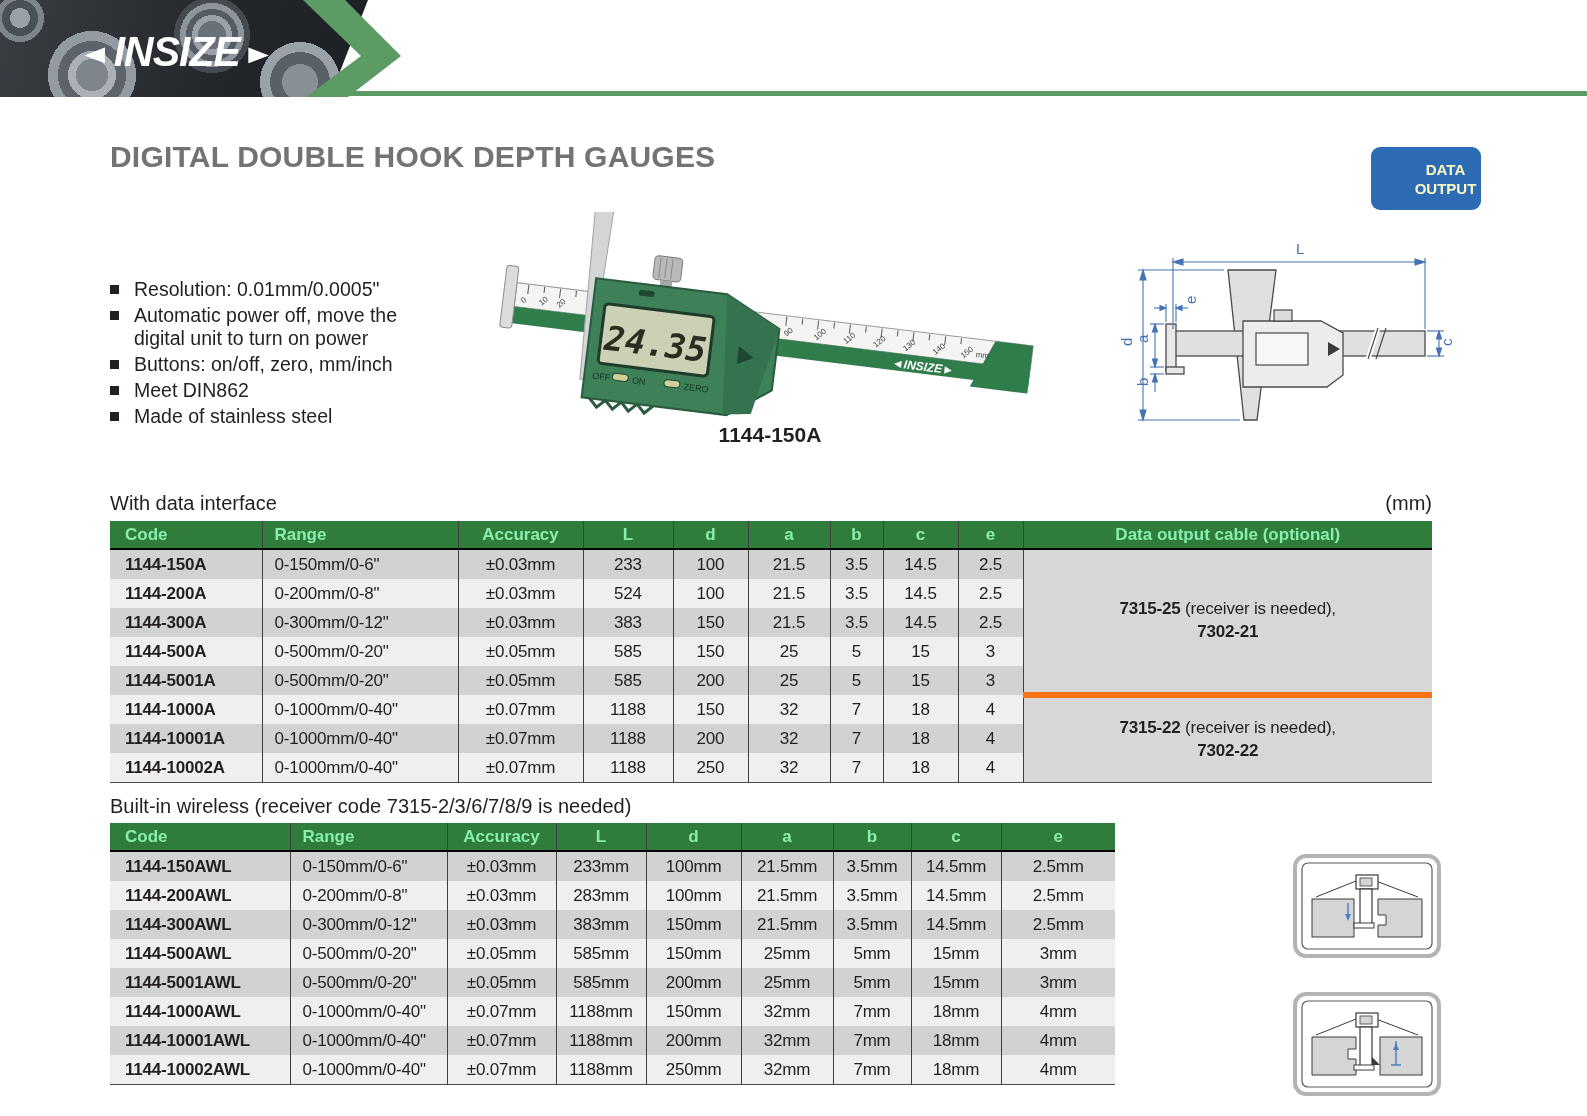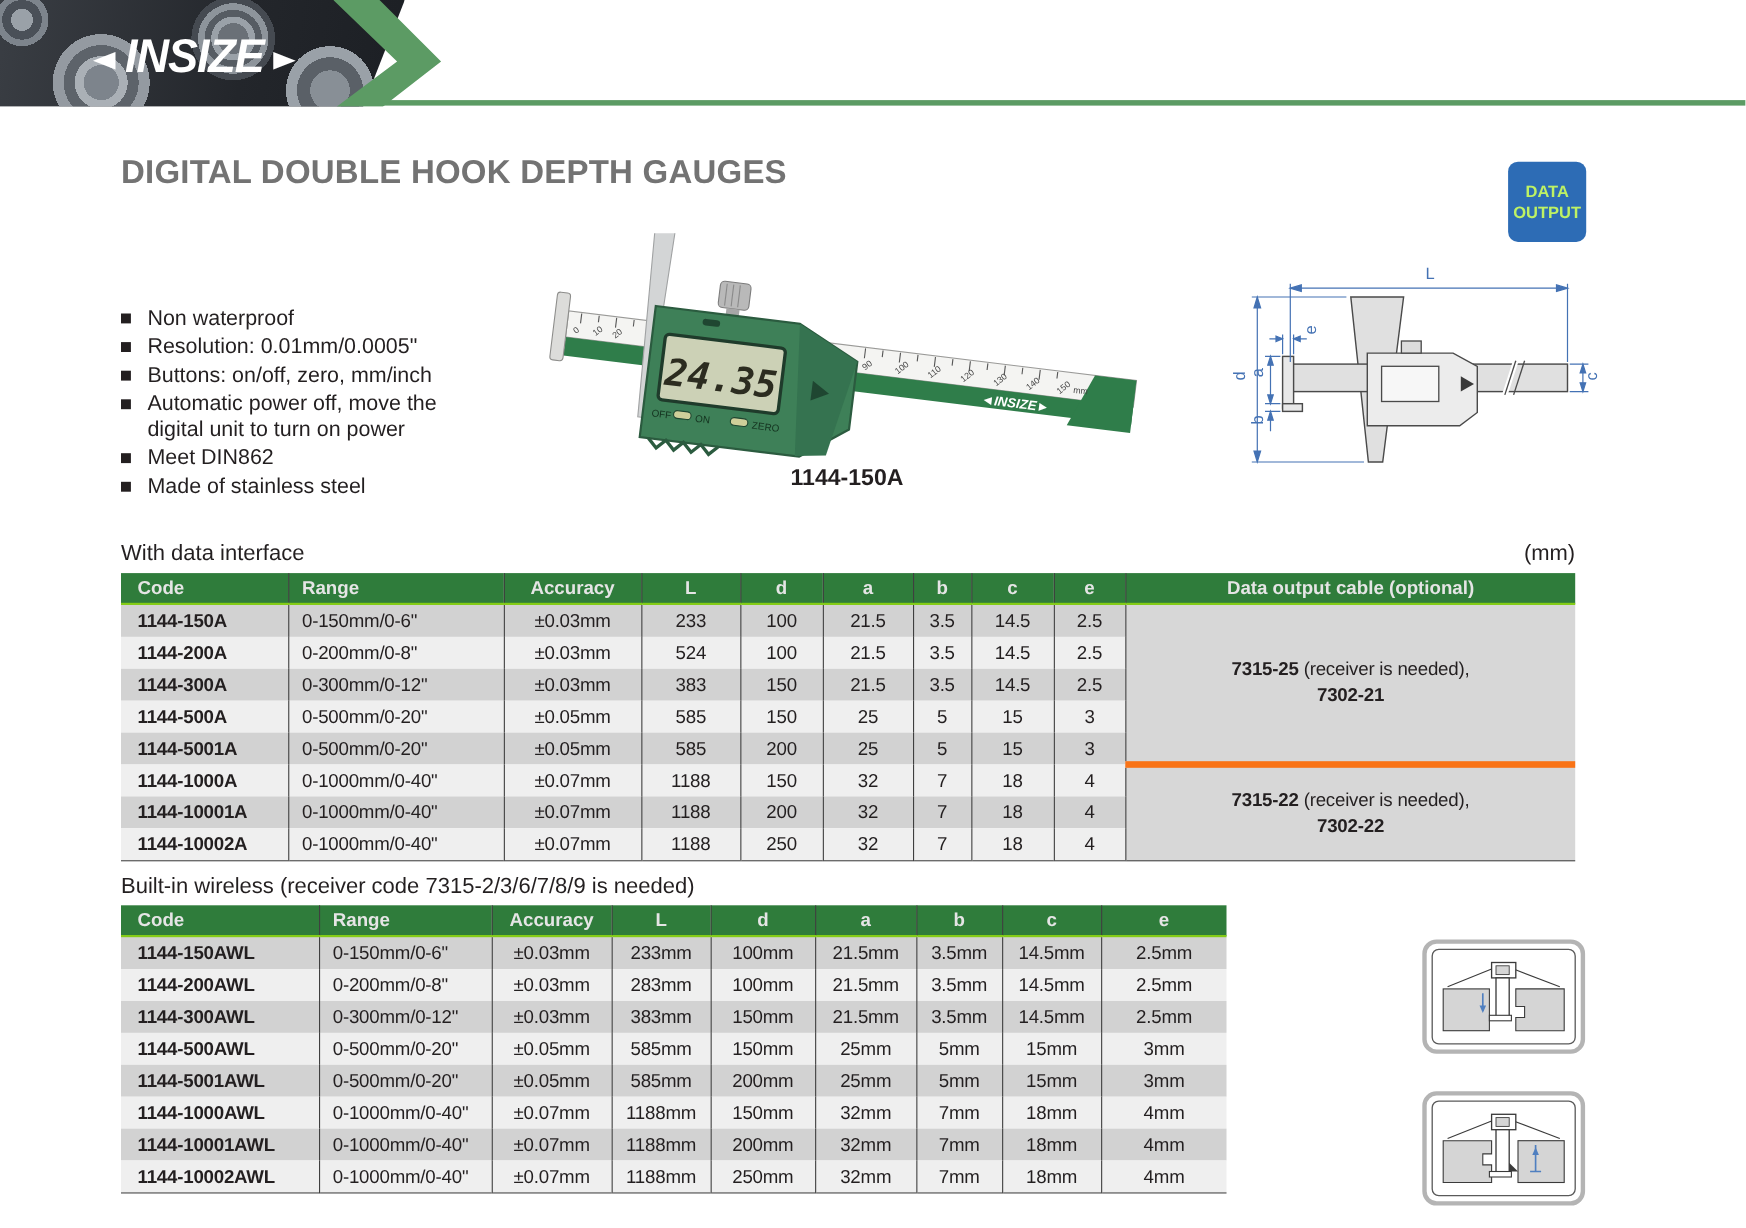--- a/index.html
+++ b/index.html
@@ -20,23 +20,23 @@
   .hdr-chevron{position:absolute;left:0;top:0;width:420px;height:97px;background:#5c9b64;
     clip-path:polygon(303px 0,345px 0,401px 56px,348px 97px,306px 97px,361px 56px);}
   .brand{position:absolute;left:78px;top:28px;display:flex;align-items:center;color:#fff;}
   .brand .arr{font-size:34px;line-height:1;transform:scaleY(.78);}
   .brand .word{font-size:41px;font-weight:bold;font-style:italic;letter-spacing:-1px;
     transform:scaleY(1.05);margin:0 2px 4px 2px;}
 
   
   .page-title{position:absolute;left:110px;top:140px;font-size:30px;font-weight:bold;
     letter-spacing:.2px;color:#737373;}
-  .badge{position:absolute;left:1371px;top:147px;width:71px;height:73px;background:#2d6cb5;
-    border-radius:9px;color:#bef264;font-weight:bold;font-size:15px;line-height:19px;
-    display:flex;flex-direction:column;align-items:center;justify-content:center;text-align:center;}
+  .badge{position:absolute;left:1371px;top:147px;width:71px;height:63px;background:#2d6cb5;
+    border-radius:9px;color:#fef9c3;font-weight:bold;font-size:15px;line-height:19px;
+    display:flex;flex-direction:column;align-items:center;justify-content:center;text-align:center;padding-left:39px;}
 
   
   .features{position:absolute;left:110px;top:278px;width:320px;list-style:none;margin:0;padding:0;}
   .features li{position:relative;padding-left:24px;font-size:19.5px;line-height:23px;margin-bottom:3px;}
   .features li .sq{position:absolute;left:0;top:7px;width:9px;height:9px;background:#231f20;}
 
   
   .product{position:absolute;left:498px;top:212px;width:565px;height:235px;}
   .product-caption{position:absolute;left:650px;top:423px;width:240px;text-align:center;
     font-size:21px;font-weight:bold;}
@@ -46,22 +46,22 @@
 
   
   .tbl-label{position:absolute;left:110px;display:flex;justify-content:space-between;
     font-size:20px;font-weight:normal;}
   .lbl1{top:492px;width:1322px;}
   .lbl2{top:795px;width:1005px;}
   table.spec{position:absolute;left:110px;border-collapse:collapse;table-layout:fixed;
     font-size:17px;border-bottom:1.5px solid #4c4c4c;}
   .t1{top:521px;width:1322px;}
   .t2{top:823px;width:1005px;}
-  table.spec th{background:#2f7c3b;color:#e5e5e5;font-weight:bold;height:27px;
-    border-bottom:2px solid #84cc16;text-align:center;padding:0;}
+  table.spec th{background:#2f7c3b;color:#86efac;font-weight:bold;height:27px;
+    border-bottom:2px solid #000000;text-align:center;padding:0;}
   table.spec td{height:29px;text-align:center;padding:0;letter-spacing:-.2px;}
   table.spec th:not(:first-child),table.spec td:not(:first-child){border-left:1.5px solid #3f3f3f;}
   table.spec th:nth-child(1),table.spec td:nth-child(1){text-align:left;padding-left:15px;}
   table.spec th:nth-child(2),table.spec td:nth-child(2){text-align:left;padding-left:12px;margin-left:24px;}
   table.spec tr.odd td{background:#d2d2d2;}
   table.spec tr.even td{background:#efefef;}
   table.spec td:first-child{font-weight:bold;}
   table.spec td.cable{background:#d7d7d7 !important;text-align:center;padding-left:0;
     font-weight:normal;line-height:1.35;margin-left:36px;}
   table.spec td.cable b{font-weight:bold;}
@@ -99,24 +99,23 @@
     </div>
   </div>
 
   <div class="page-title">DIGITAL DOUBLE HOOK DEPTH GAUGES</div>
   <div class="badge">
     <span>DATA</span>
     <span>OUTPUT</span>
   </div>
 
   <ul class="features" id="features">
-      <li><span class="sq"></span><span>Non waterproof</span></li>
       <li><span class="sq"></span><span>Resolution: 0.01mm/0.0005"</span></li>
+      <li><span class="sq"></span><span>Automatic power off, move the digital unit to turn on power</span></li>
       <li><span class="sq"></span><span>Buttons: on/off, zero, mm/inch</span></li>
-      <li><span class="sq"></span><span>Automatic power off, move the digital unit to turn on power</span></li>
       <li><span class="sq"></span><span>Meet DIN862</span></li>
       <li><span class="sq"></span><span>Made of stainless steel</span></li>
     </ul>
 
   <svg class="product" viewBox="0 0 565 235">
     <g transform="rotate(7 30 80)">
 
       <rect x="18" y="72" width="520" height="24" fill="#f4f4f2" stroke="#9a9a98" stroke-width="1"></rect>
       <rect x="18" y="96" width="520" height="17" fill="#2f7d4a"></rect>
       <polygon points="500,72 538,72 538,120 480,120" fill="#2f7d4a"></polygon>

